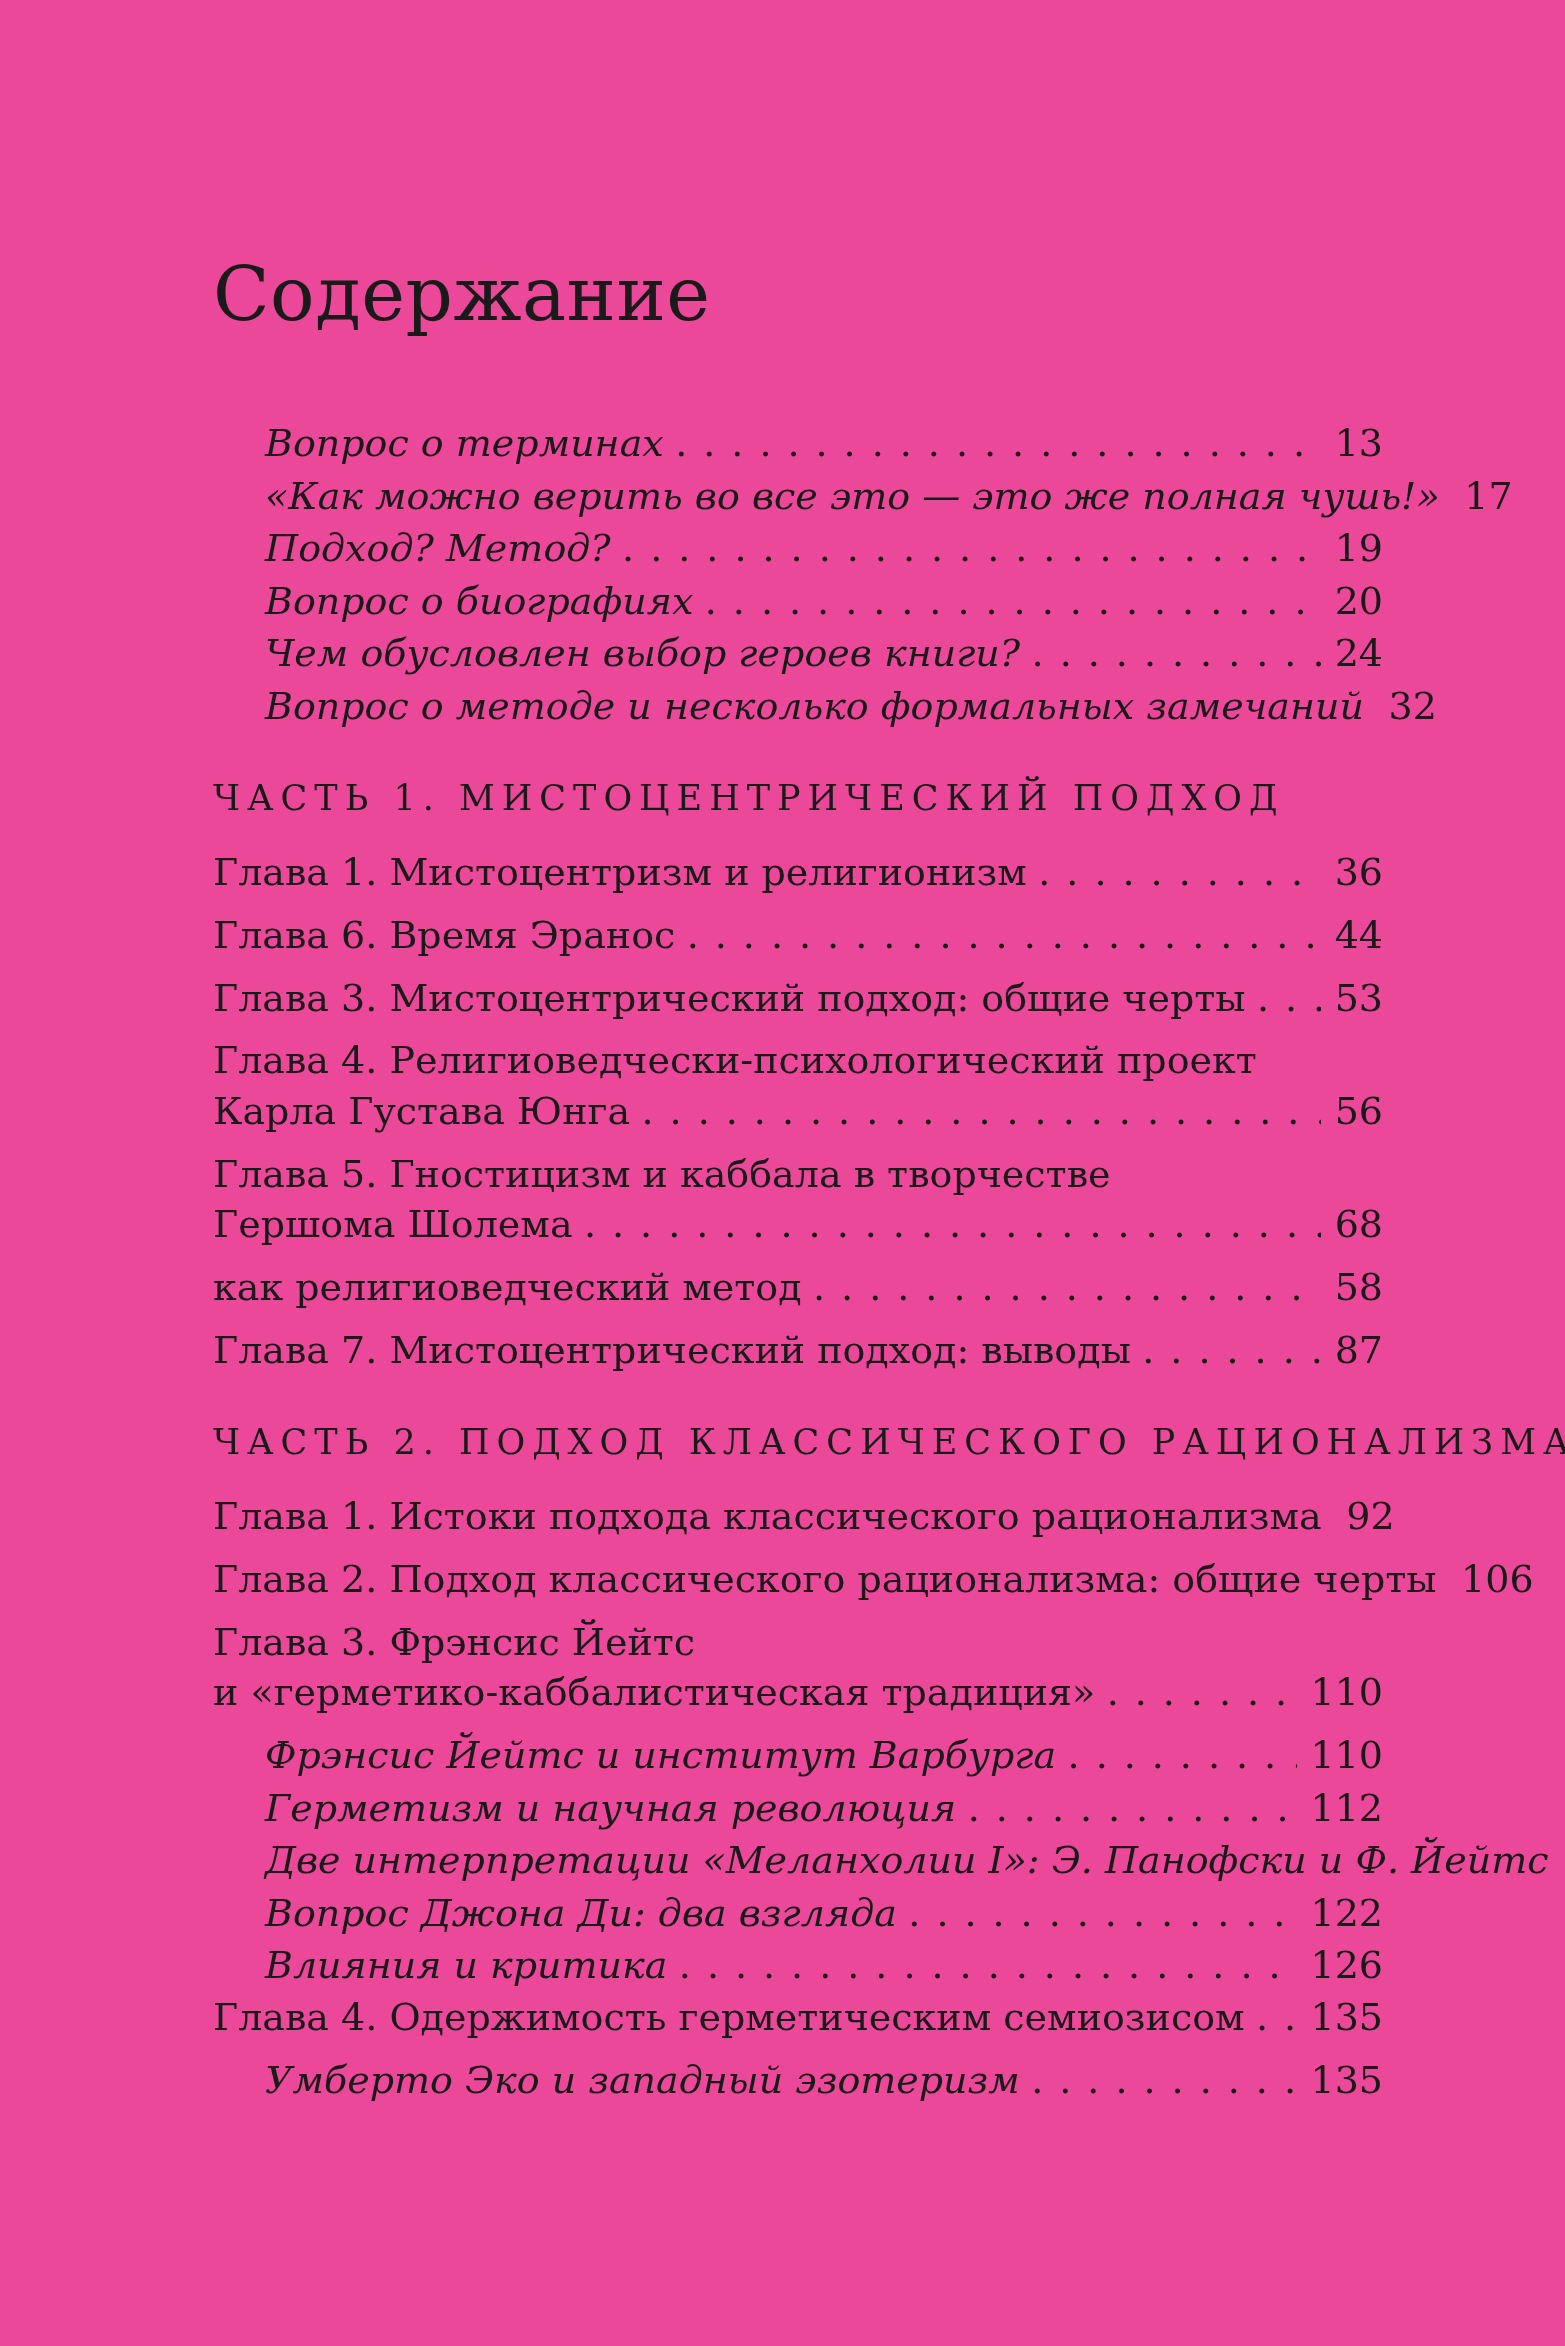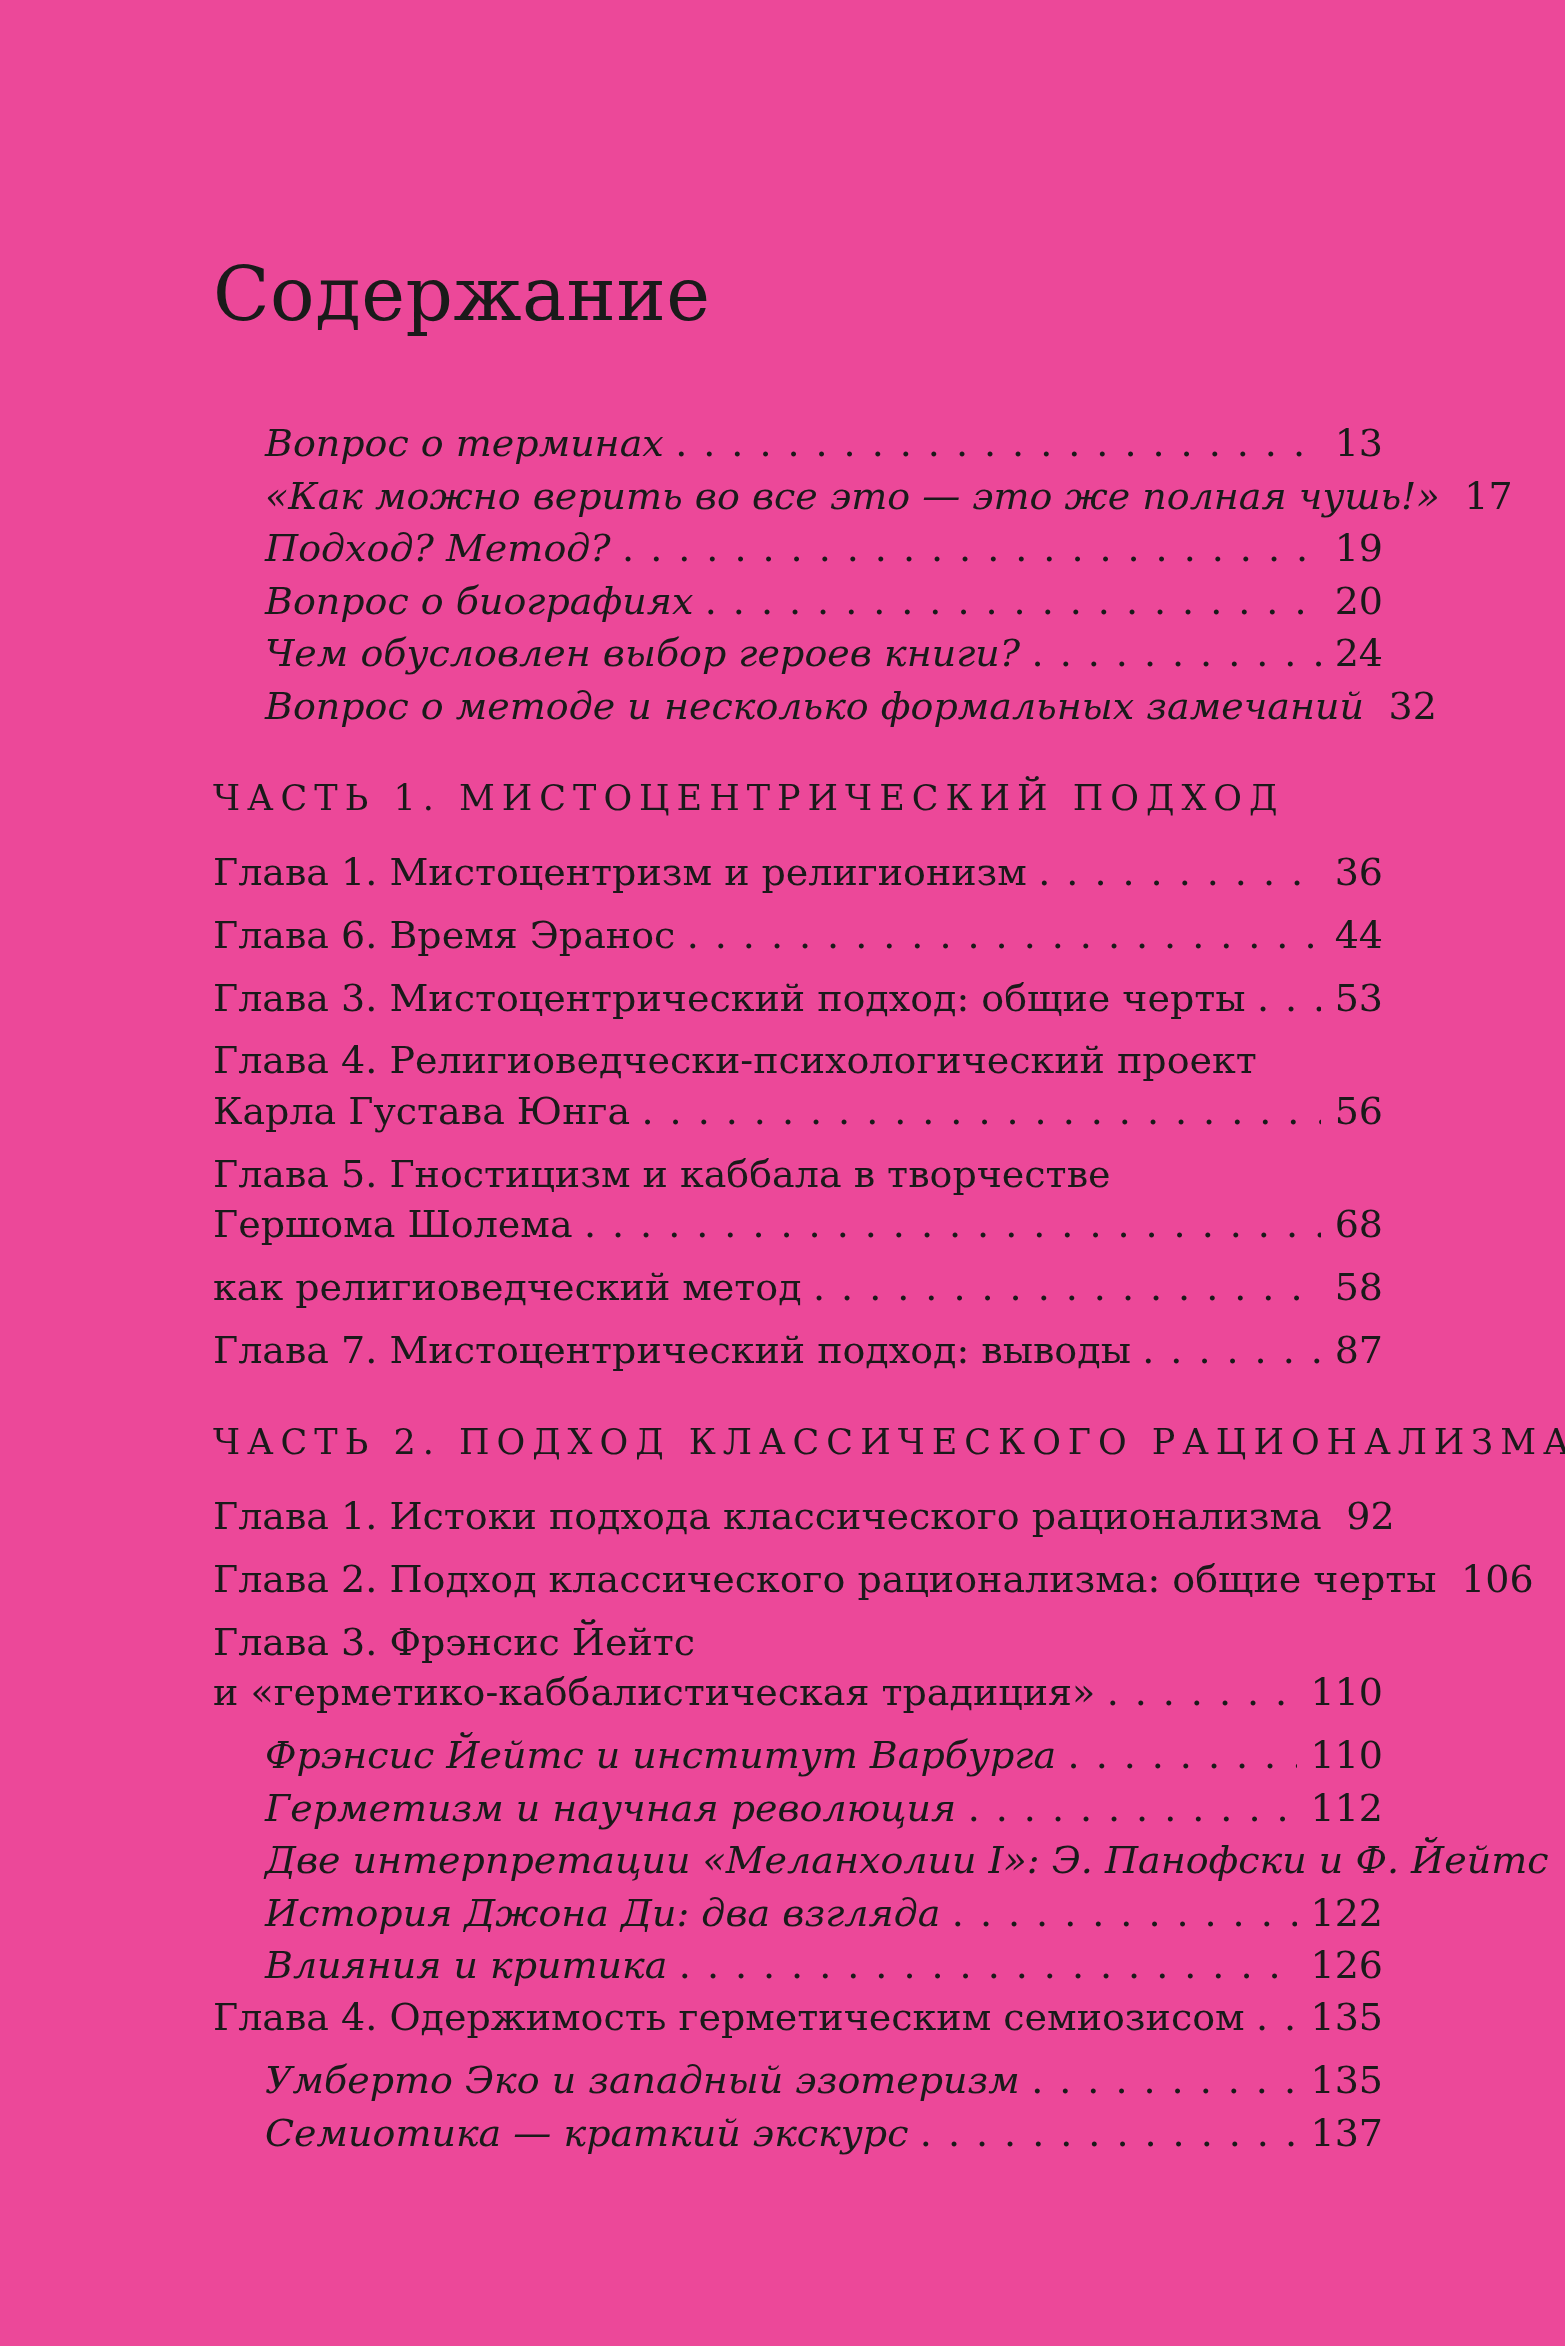--- a/index.html
+++ b/index.html
@@ -213,21 +213,21 @@
         </div>
       </div>
       <div class="entry sub">
         <div class="row">
           <span class="label">Две интерпретации «Меланхолии I»: Э. Панофски и Ф. Йейтс</span>
           <span class="leader" aria-hidden="true"></span>
         </div>
       </div>
       <div class="entry sub">
         <div class="row">
-          <span class="label">История Джона Ди: два взгляда</span>
+          <span class="label">Вопрос Джона Ди: два взгляда</span>
           <span class="leader" aria-hidden="true"></span>
           <span class="pg">122</span>
         </div>
       </div>
       <div class="entry sub">
         <div class="row">
           <span class="label">Влияния и критика</span>
           <span class="leader" aria-hidden="true"></span>
           <span class="pg">126</span>
         </div>
@@ -237,24 +237,17 @@
           <span class="label">Глава 4. Одержимость герметическим семиозисом</span>
           <span class="leader" aria-hidden="true"></span>
           <span class="pg">135</span>
         </div>
       </div>
       <div class="entry sub">
         <div class="row">
           <span class="label">Умберто Эко и западный эзотеризм</span>
           <span class="leader" aria-hidden="true"></span>
           <span class="pg">135</span>
-        </div>
-      </div>
-      <div class="entry sub">
-        <div class="row">
-          <span class="label">Семиотика — краткий экскурс</span>
-          <span class="leader" aria-hidden="true"></span>
-          <span class="pg">137</span>
         </div>
       </div>
     </div>
 </div>
 
 
 </body></html>

